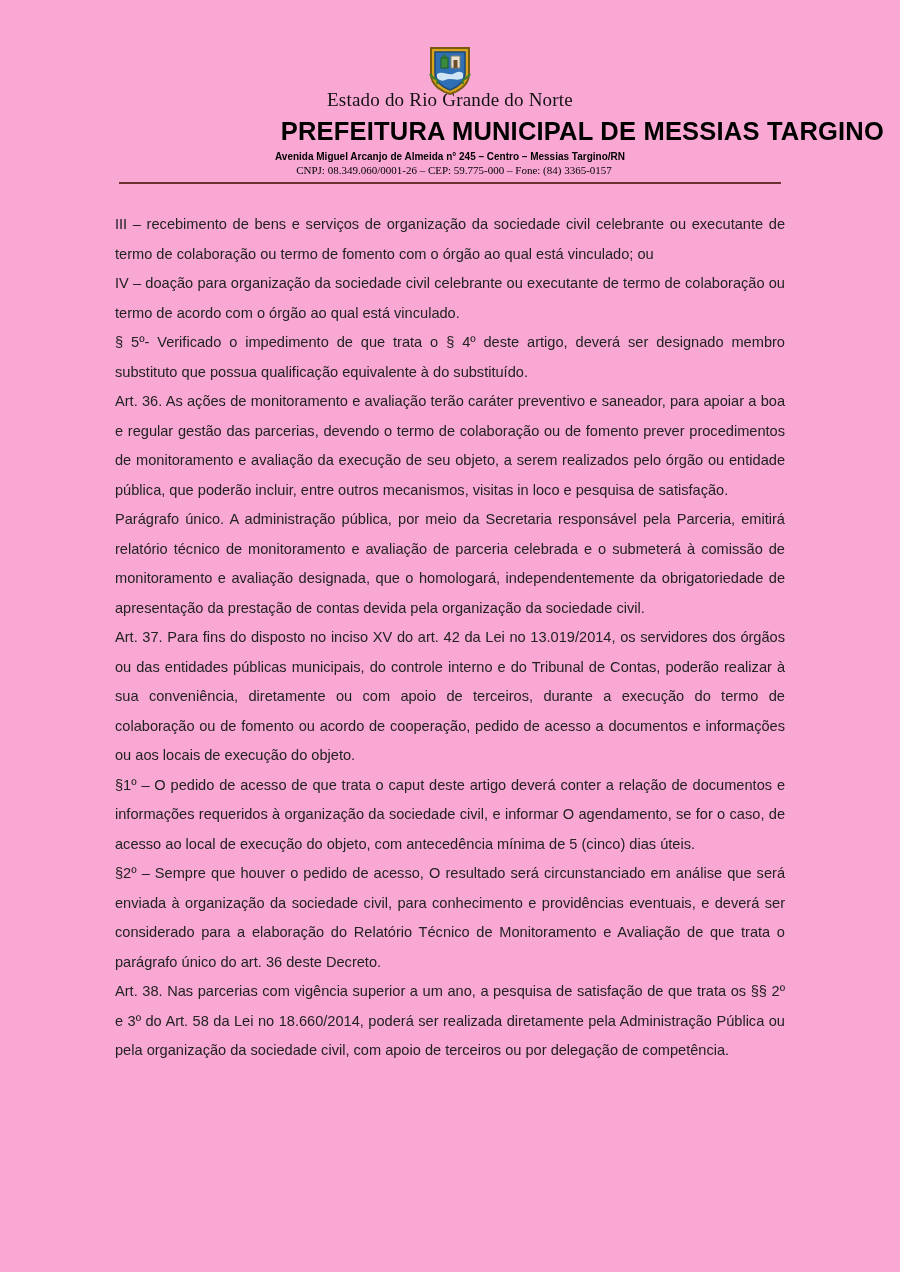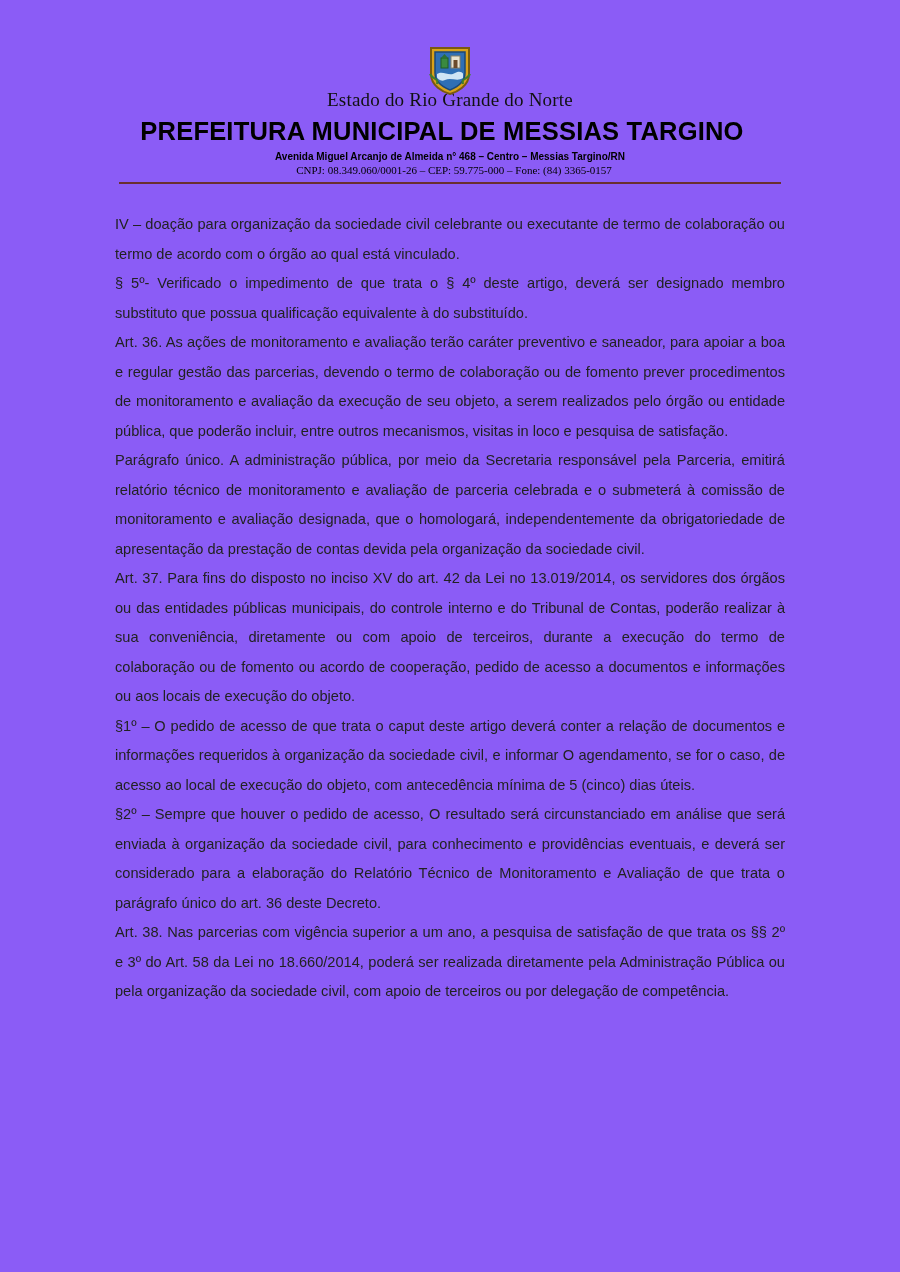--- a/index.html
+++ b/index.html
@@ -15,21 +15,21 @@
     color: #1a1a1a;
     -webkit-font-smoothing: antialiased;
   }
   .page {
     position: relative;
     width: 900px;
     height: 1272px;
     box-sizing: border-box;
     padding: 0;
     overflow: hidden;
-    background: #8b5cf6;
+    background: #f9a8d4;
   }
 
   
   .letterhead {
     position: relative;
     padding-top: 44px;
     text-align: center;
   }
   .crest {
     position: absolute;
@@ -52,20 +52,21 @@
     padding-top: 46px;
   }
   .city-line {
     font-family: "Liberation Sans", sans-serif;
     font-weight: bold;
     font-size: 25.5px;
     letter-spacing: 0.2px;
     color: #000;
     margin: 6px 16px 0 0;
     line-height: 1.15;
+    text-align: right;
   }
   .addr-line {
     font-family: "Liberation Sans", sans-serif;
     font-weight: bold;
     font-size: 10px;
     color: #000;
     margin: 5px 0 0 0;
     line-height: 1.2;
   }
   .cnpj-line {
@@ -115,26 +116,27 @@
         <rect x="24" y="12" width="9" height="12" fill="#e8e2d0" stroke="#8a8268" stroke-width="1"></rect>
         <rect x="26.5" y="16" width="4" height="8" fill="#6b4b2a"></rect>
         <path d="M14 14 L17.5 10 L21 14 Z" fill="#2e6f33"></path>
         <path d="M3 30 C6 36 12 34 10 40" fill="none" stroke="#3f7d2c" stroke-width="2.2"></path>
         <path d="M43 30 C40 36 34 34 36 40" fill="none" stroke="#3f7d2c" stroke-width="2.2"></path>
       </svg>
     </span>
 
     <p class="state-line">Estado do Rio Grande do Norte</p>
     <p class="city-line">PREFEITURA MUNICIPAL DE MESSIAS TARGINO</p>
-    <p class="addr-line">Avenida Miguel Arcanjo de Almeida n° 468 – Centro – Messias Targino/RN</p>
+    <p class="addr-line">Avenida Miguel Arcanjo de Almeida n° 245 – Centro – Messias Targino/RN</p>
     <p class="cnpj-line">CNPJ: 08.349.060/0001-26 – CEP: 59.775-000 – Fone: (84) 3365-0157</p>
     <div class="rule"></div>
   </div>
 
   <div class="content">
+    <p class="para">III – recebimento de bens e serviços de organização da sociedade civil celebrante ou executante de termo de colaboração ou termo de fomento com o órgão ao qual está vinculado; ou</p>
     <p class="para">IV – doação para organização da sociedade civil celebrante ou executante de termo de colaboração ou termo de acordo com o órgão ao qual está vinculado.</p>
     <p class="para">§ 5º- Verificado o impedimento de que trata o § 4º deste artigo, deverá ser designado membro substituto que possua qualificação equivalente à do substituído.</p>
     <p class="para">Art. 36. As ações de monitoramento e avaliação terão caráter preventivo e saneador, para apoiar a boa e regular gestão das parcerias, devendo o termo de colaboração ou de fomento prever procedimentos de monitoramento e avaliação da execução de seu objeto, a serem realizados pelo órgão ou entidade pública, que poderão incluir, entre outros mecanismos, visitas in loco e pesquisa de satisfação.</p>
     <p class="para">Parágrafo único. A administração pública, por meio da Secretaria responsável pela Parceria, emitirá relatório técnico de monitoramento e avaliação de parceria celebrada e o submeterá à comissão de monitoramento e avaliação designada, que o homologará, independentemente da obrigatoriedade de apresentação da prestação de contas devida pela organização da sociedade civil.</p>
     <p class="para">Art. 37. Para fins do disposto no inciso XV do art. 42 da Lei no 13.019/2014, os servidores dos órgãos ou das entidades públicas municipais, do controle interno e do Tribunal de Contas, poderão realizar à sua conveniência, diretamente ou com apoio de terceiros, durante a execução do termo de colaboração ou de fomento ou acordo de cooperação, pedido de acesso a documentos e informações ou aos locais de execução do objeto.</p>
     <p class="para">§1º – O pedido de acesso de que trata o caput deste artigo deverá conter a relação de documentos e informações requeridos à organização da sociedade civil, e informar O agendamento, se for o caso, de acesso ao local de execução do objeto, com antecedência mínima de 5 (cinco) dias úteis.</p>
     <p class="para">§2º – Sempre que houver o pedido de acesso, O resultado será circunstanciado em análise que será enviada à organização da sociedade civil, para conhecimento e providências eventuais, e deverá ser considerado para a elaboração do Relatório Técnico de Monitoramento e Avaliação de que trata o parágrafo único do art. 36 deste Decreto.</p>
     <p class="para">Art. 38. Nas parcerias com vigência superior a um ano, a pesquisa de satisfação de que trata os §§ 2º e 3º do Art. 58 da Lei no 18.660/2014, poderá ser realizada diretamente pela Administração Pública ou pela organização da sociedade civil, com apoio de terceiros ou por delegação de competência.</p>
   </div>
 

